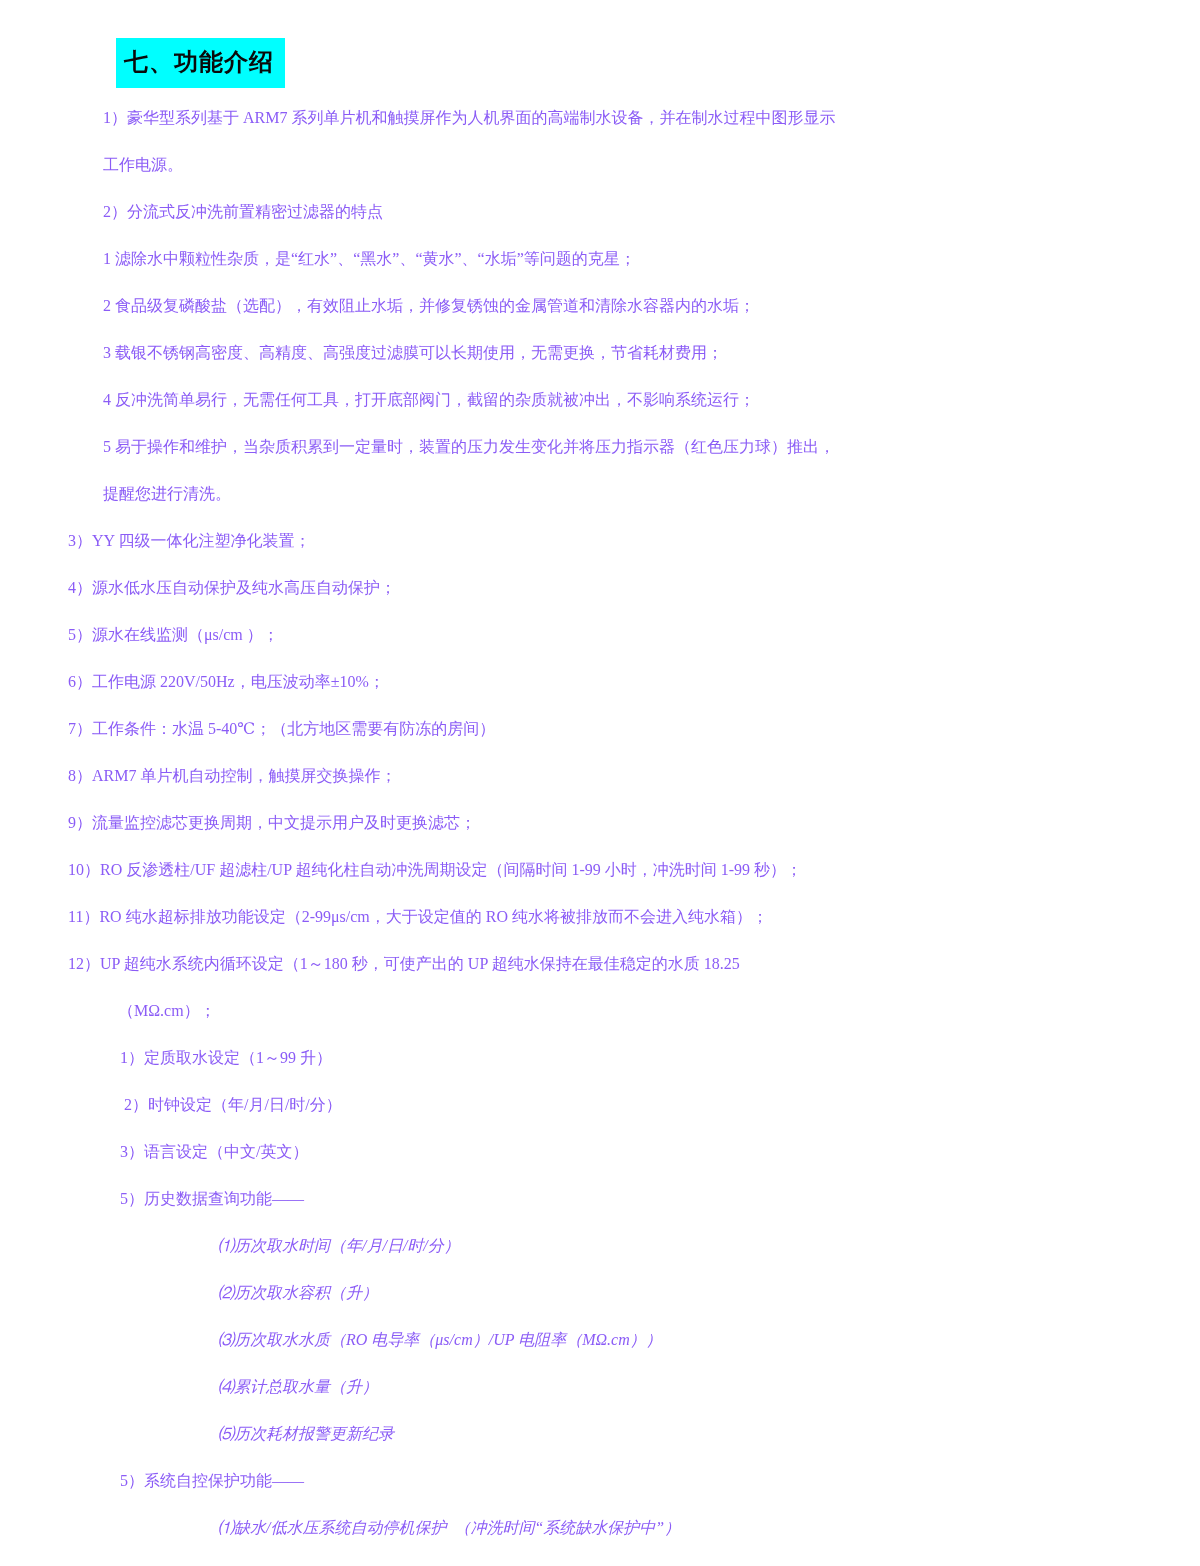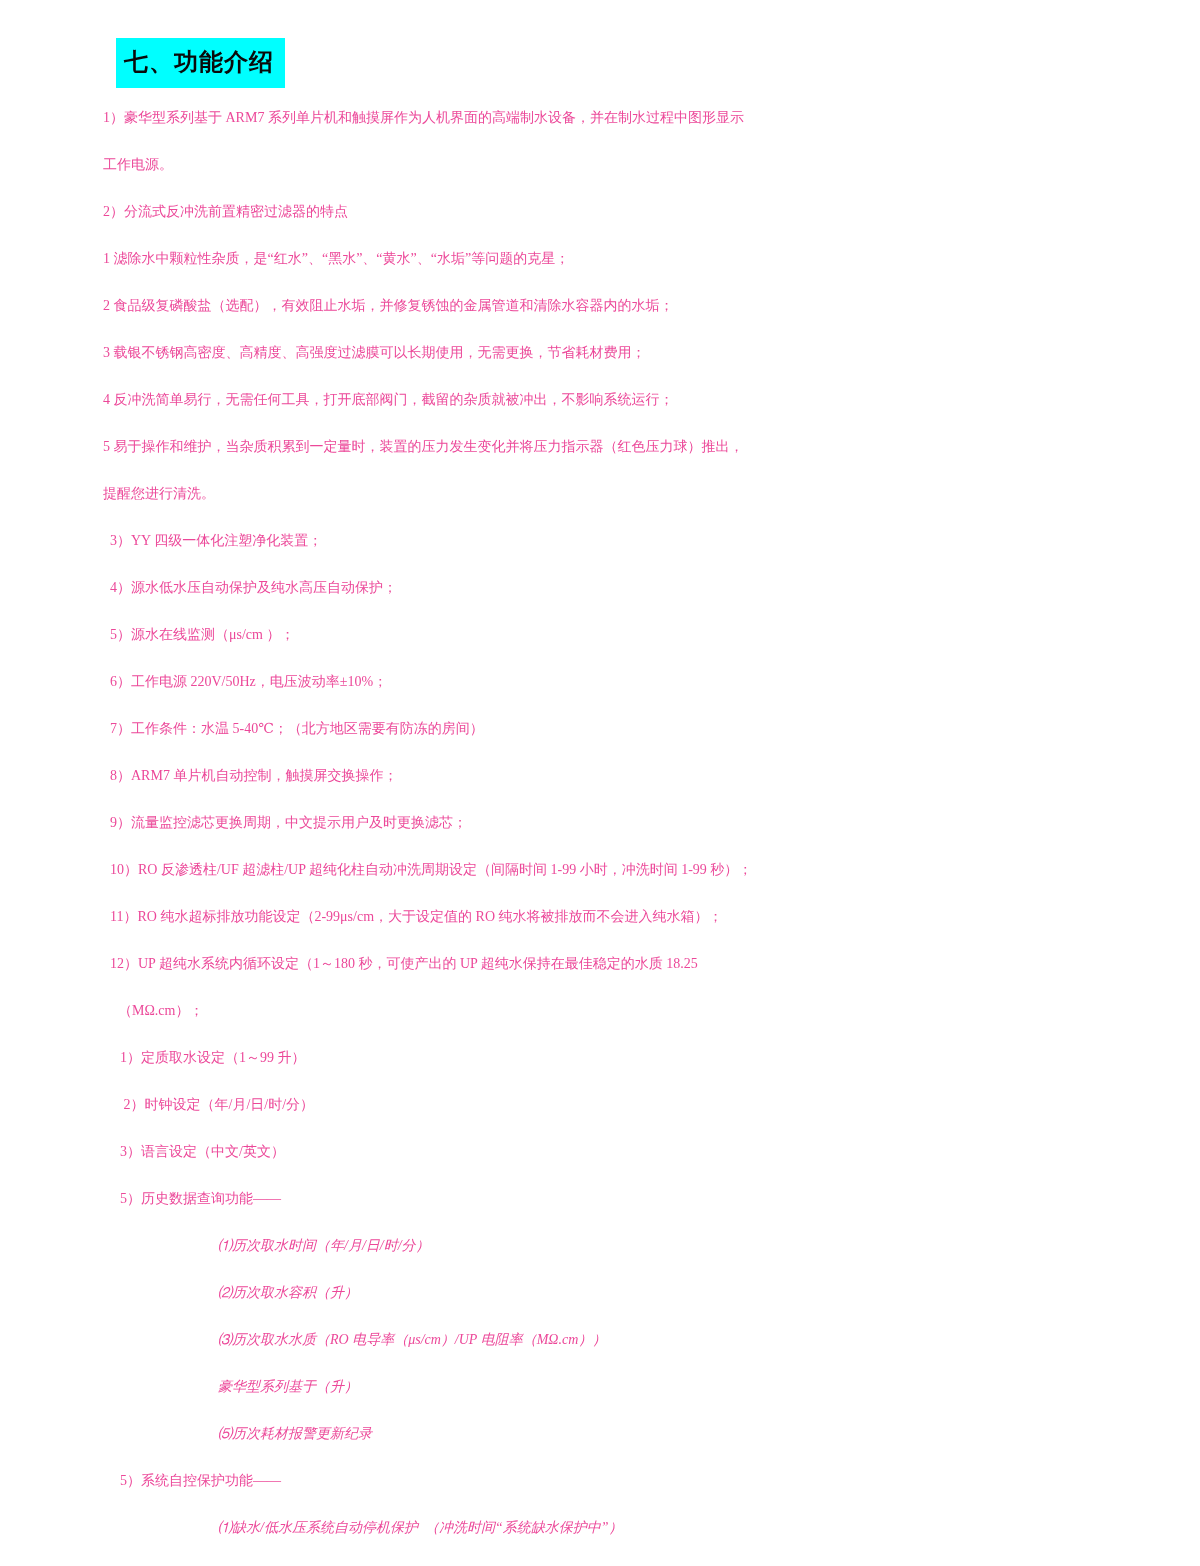--- a/index.html
+++ b/index.html
@@ -31,26 +31,26 @@
   }
   .content {
     position: absolute;
     top: 94px;
     left: 0;
     right: 0;
   }
   .line {
     height: 47px;
     line-height: 47px;
-    font-size: 14px;
+    font-size: 16px;
     white-space: pre;
-    color: #ec4899;
+    color: #8b5cf6;
   }
   .l0  { padding-left: 103px; }
-  .l1  { padding-left: 110px; }
+  .l1  { padding-left: 68px; }
   .l1c { padding-left: 118px; }
   .l2  { padding-left: 120px; }
   .l3  { padding-left: 218px; font-style: italic; }
 </style>
 </head>
 <body>
 
 <div class="page">
   <div class="heading">七、功能介绍</div>
   <div class="content">
@@ -74,18 +74,18 @@
       <div class="line l1">11）RO 纯水超标排放功能设定（2-99μs/cm，大于设定值的 RO 纯水将被排放而不会进入纯水箱）；</div>
       <div class="line l1">12）UP 超纯水系统内循环设定（1～180 秒，可使产出的 UP 超纯水保持在最佳稳定的水质 18.25</div>
       <div class="line l1c">（MΩ.cm）；</div>
       <div class="line l2">1）定质取水设定（1～99 升）</div>
       <div class="line l2"> 2）时钟设定（年/月/日/时/分）</div>
       <div class="line l2">3）语言设定（中文/英文）</div>
       <div class="line l2">5）历史数据查询功能——</div>
       <div class="line l3">⑴历次取水时间（年/月/日/时/分）</div>
       <div class="line l3">⑵历次取水容积（升）</div>
       <div class="line l3">⑶历次取水水质（RO 电导率（μs/cm）/UP 电阻率（MΩ.cm））</div>
-      <div class="line l3">豪华型系列基于（升）</div>
+      <div class="line l3">⑷累计总取水量（升）</div>
       <div class="line l3">⑸历次耗材报警更新纪录</div>
       <div class="line l2">5）系统自控保护功能——</div>
       <div class="line l3">⑴缺水/低水压系统自动停机保护  （冲洗时间“系统缺水保护中”）</div>
     </div>
 </div>
 
 </body></html>

